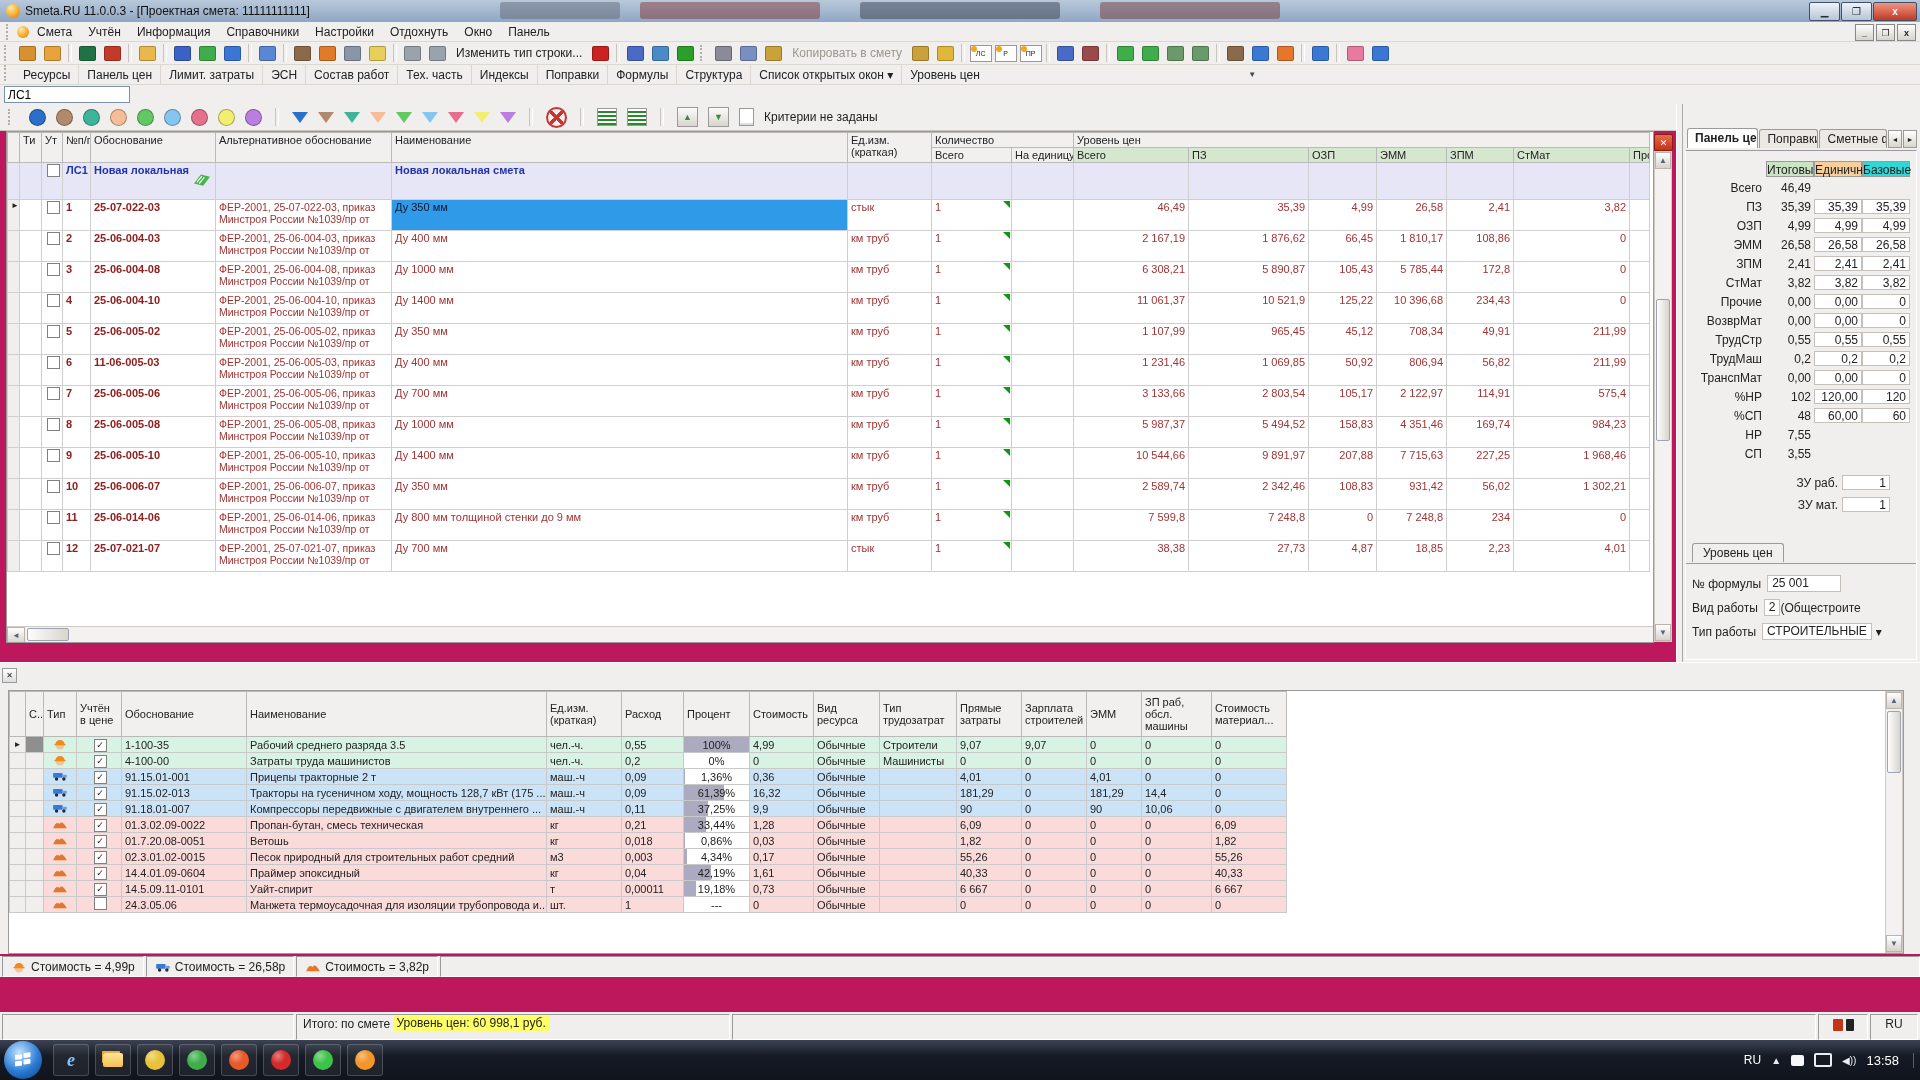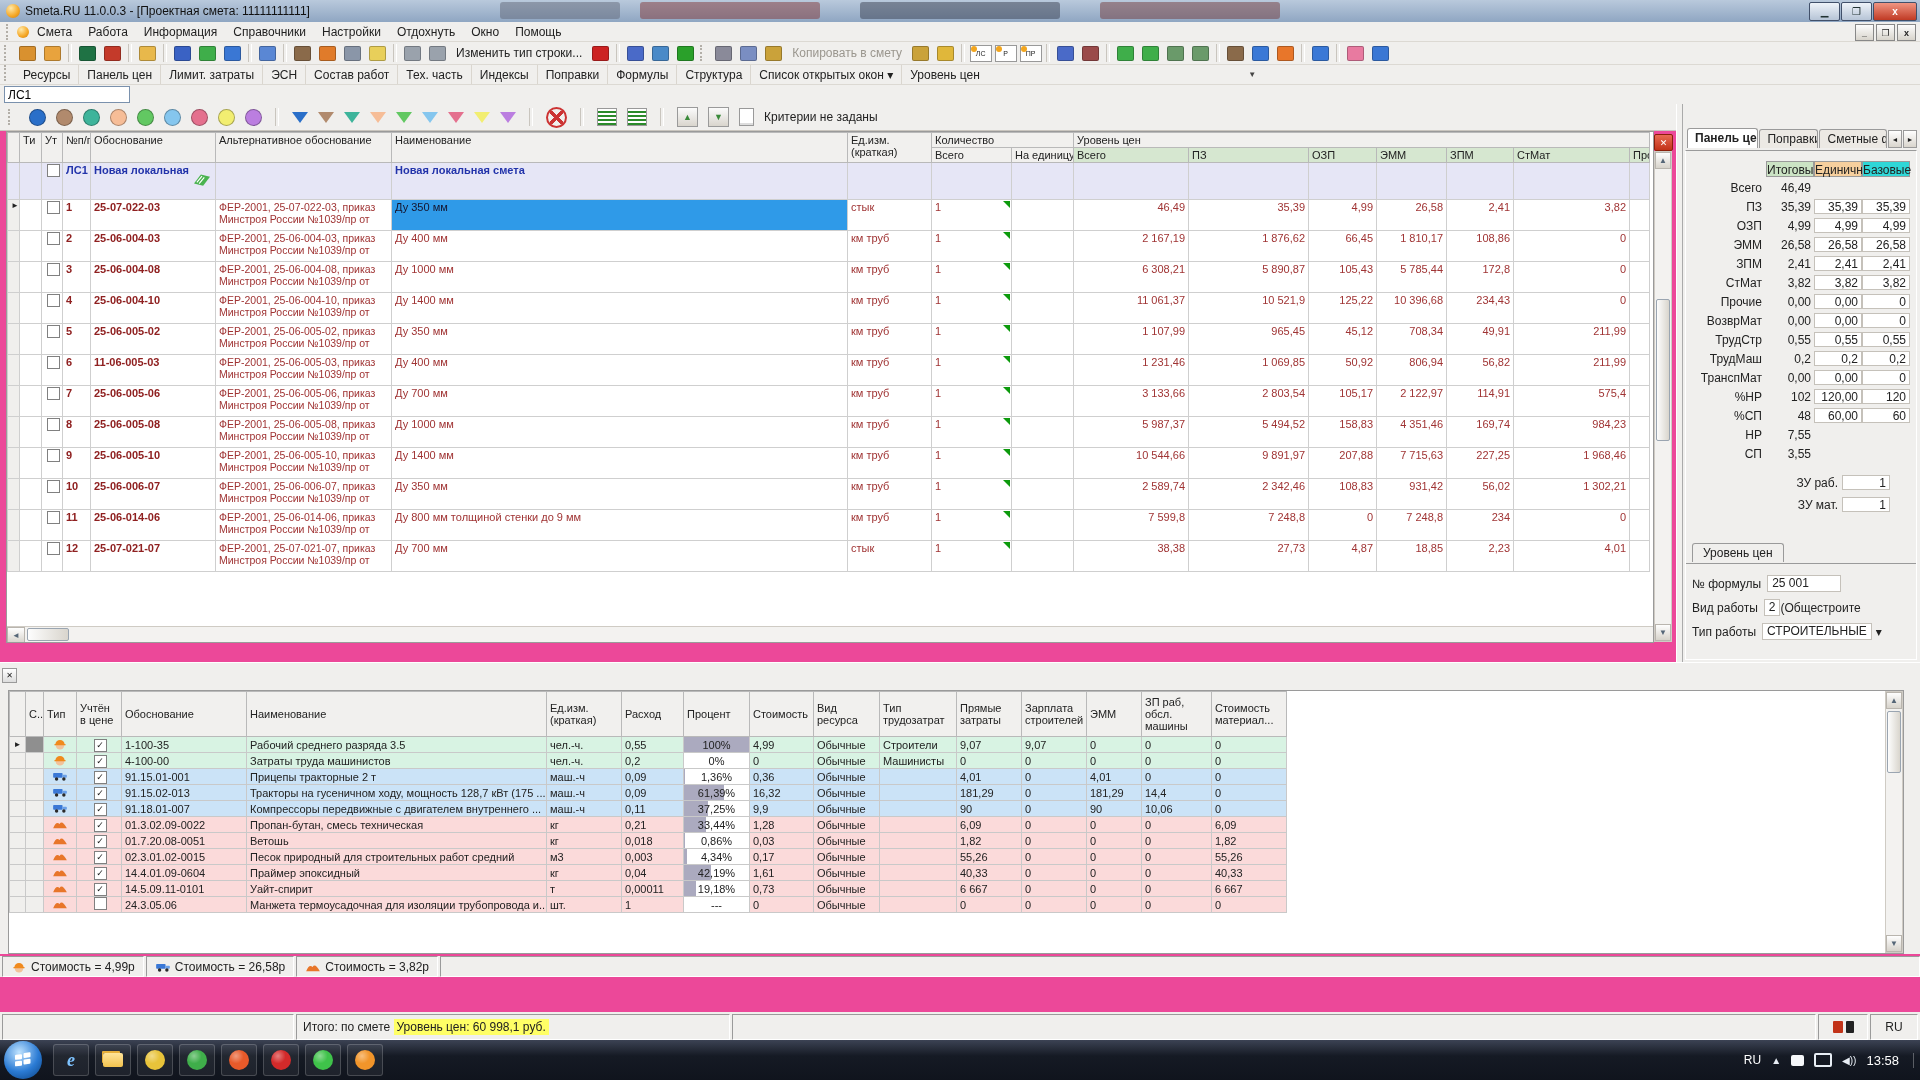--- a/index.html
+++ b/index.html
@@ -1,18 +1,18 @@
 <!DOCTYPE html>
 <html><head>
 <meta charset="utf-8">
 <style>
   html,body{margin:0;padding:0;width:1920px;height:1080px;overflow:hidden;
     font-family:"Liberation Sans","DejaVu Sans",sans-serif;font-size:12px;color:#222;background:#f0efed;}
   .abs{position:absolute}
-  #screen{position:relative;width:1920px;height:1080px;background:#ec4899}
+  #screen{position:relative;width:1920px;height:1080px;background:#be185d}
 
   
   #titlebar{left:0;top:0;width:1920px;height:22px;background:linear-gradient(#b9c9dc,#8fa6c2);display:flex;align-items:center;padding-left:6px;box-sizing:border-box}
   #titlebar .t{font-size:12px;color:#111;margin-left:5px;white-space:nowrap}
   .ghost{position:absolute;top:2px;height:17px;border-radius:3px;opacity:.45}
   .winbtns{position:absolute;right:3px;top:2px;display:flex;gap:1px}
   .wbtn{width:29px;height:17px;border:1px solid #41506a;border-radius:2px;background:linear-gradient(#eef3f9,#b6c4d6);display:flex;align-items:center;justify-content:center;font-size:10px;color:#233}
   .wbtn.close{width:42px;background:linear-gradient(#f09582,#c03a24);color:#fff;font-weight:bold}
   .logoball{width:14px;height:14px;border-radius:50%;background:radial-gradient(circle at 35% 30%,#ffe9a8,#f5a623 60%,#c77b12)}
 
@@ -114,21 +114,21 @@
   table.res td.rsel .fill{width:100%;height:100%;background:#8f8f8f}
   table.res td.pct{background:#fff;position:relative;text-align:center;padding:0}
   .pct .bar{position:absolute;left:0;top:0;bottom:0;background:#abaabf}
   .pct span{position:relative}
   #res-vscroll{position:absolute;right:0;top:0;width:16px;height:260px}
 
   
   #legendbar{left:0;top:956px;width:1920px;height:21px;background:#f0efed;display:flex;gap:2px;padding-left:2px;box-sizing:border-box}
   .lcell{border:1px solid;border-color:#9a9a9a #fff #fff #9a9a9a;display:flex;align-items:center;gap:4px;padding:0 8px;white-space:nowrap}
   #statusbar{left:0;top:1012px;width:1920px;height:28px;background:#f0efed;display:flex;gap:2px;padding:2px 2px 0 2px;box-sizing:border-box}
-  .scell{border:1px solid;border-color:#9a9a9a #fff #fff #9a9a9a;display:flex;align-items:center;padding:0 6px;white-space:nowrap}
+  .scell{border:1px solid;border-color:#9a9a9a #fff #fff #9a9a9a;display:flex;align-items:flex-end;padding:8px 6px;white-space:nowrap}
   .hl{background:#ffff66;padding:1px 3px}
 
   
   #taskbar{left:0;top:1040px;width:1920px;height:40px;background:linear-gradient(#3c4354,#151a24 40%,#10141d);display:flex;align-items:center;color:#fff}
   .orb{width:38px;height:38px;border-radius:50%;background:radial-gradient(circle at 40% 30%,#bfe3ff,#2b7bd4 55%,#0a3f7e);margin:0 8px 0 4px;display:flex;align-items:center;justify-content:center}
   .tbicon{width:34px;height:30px;margin:0 3px;border:1px solid rgba(255,255,255,.18);border-radius:3px;background:rgba(255,255,255,.06);display:flex;align-items:center;justify-content:center}
   .ball{width:20px;height:20px;border-radius:50%}
   #tray{position:absolute;right:6px;top:1040px;height:40px;display:flex;align-items:center;gap:10px;color:#fff}
   #tray .clock{font-size:13px;padding-right:14px;border-right:1px solid rgba(255,255,255,.3)}
   .trayico{font-size:10px;color:#e8eef5}
@@ -150,27 +150,27 @@
       <div class="wbtn">❐</div>
       <div class="wbtn close">x</div>
     </div>
   </div>
 
   <div id="menubar" class="abs">
     <span class="grip"></span>
     <span class="logoball" style="width:12px;height:12px"></span>
     <div id="menu-items" style="display:flex">
         <div class="menu-item">Смета</div>
-        <div class="menu-item">Работа</div>
+        <div class="menu-item">Учтён</div>
         <div class="menu-item">Информация</div>
         <div class="menu-item">Справочники</div>
         <div class="menu-item">Настройки</div>
         <div class="menu-item">Отдохнуть</div>
         <div class="menu-item">Окно</div>
-        <div class="menu-item">Помощь</div>
+        <div class="menu-item">Панель</div>
       </div>
     <div class="mdi">
       <div class="mdibtn">_</div>
       <div class="mdibtn">❐</div>
       <div class="mdibtn">x</div>
     </div>
   </div>
 
   <div id="toolbar1" class="abs">
       <span class="grip"></span>

